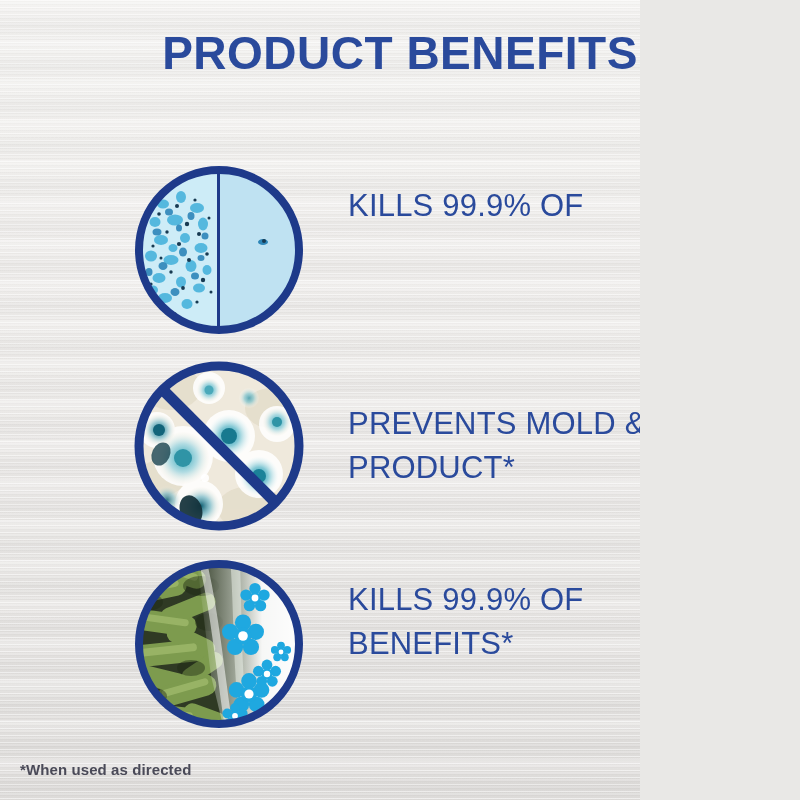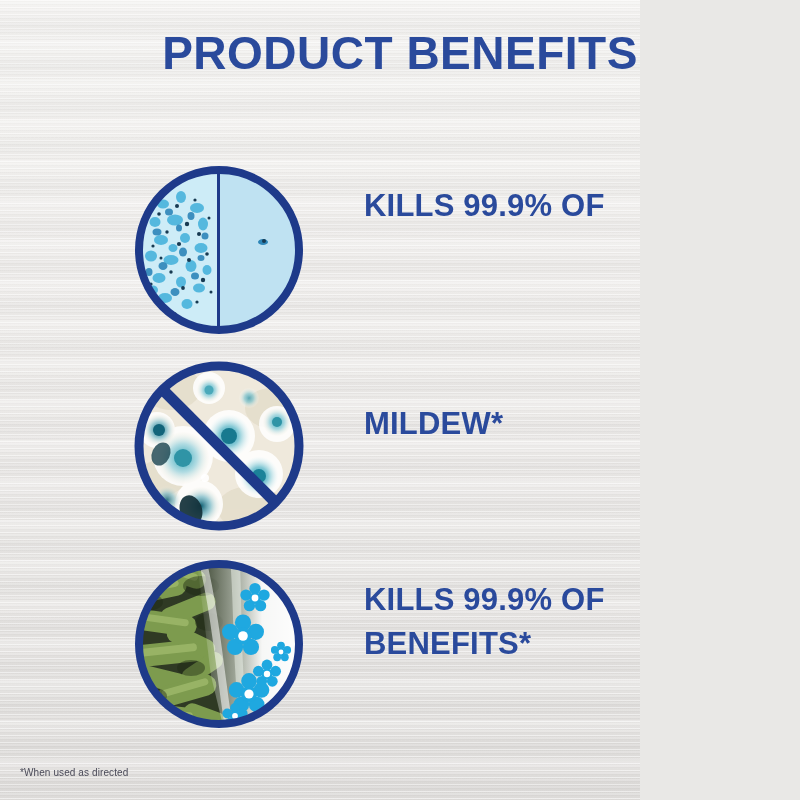--- a/index.html
+++ b/index.html
@@ -91,39 +91,39 @@
     position: absolute;
     left: 131px;
     top: 0;
     width: 176px;
     height: 176px;
   }
   .icon-wrap svg { display: block; width: 176px; height: 176px; }
 
   .benefit-text {
     position: absolute;
-    left: 364px;
+    left: 348px;
     width: 400px;
     color: #2a4a9c;
     font-size: 31px;
-    font-weight: 700;
+    font-weight: 400;
     line-height: 1.42;
     letter-spacing: 0.2px;
   }
   #row-0 .benefit-text { top: 22px; }
   #row-1 .benefit-text { top: 44px; }
   #row-2 .benefit-text { top: 22px; }
 
   
   #footnote {
     position: absolute;
     left: 20px;
     bottom: 22px;
-    font-size: 10px;
-    font-weight: 400;
+    font-size: 15px;
+    font-weight: 700;
     color: #4a4a58;
     letter-spacing: 0.1px;
   }
 </style>
 </head>
 <body>
 
 <div id="poster">
 
   <div class="layer" id="title">PRODUCT BENEFITS</div>
@@ -291,21 +291,22 @@
           <ellipse cx="30" cy="96" rx="9" ry="12" fill="#18414c" opacity="0.8" transform="rotate(25 30 96)"></ellipse>
           <circle cx="74" cy="120" r="4" fill="#ffffff" opacity="0.9"></circle>
         </g>
 
         <circle cx="88" cy="88" r="80" fill="none" stroke="#1e3a8a" stroke-width="9"></circle>
         <line x1="33" y1="33" x2="143" y2="143" stroke="#1e3a8a" stroke-width="11" stroke-linecap="butt"></line>
       </svg>
     </div>
 
     <div class="benefit-text">
-      <div>MILDEW*</div>
+      <div>PREVENTS MOLD &amp;</div>
+      <div>PRODUCT*</div>
     </div>
   </div>
 
   <div class="row layer" id="row-2">
 
     <div class="icon-wrap">
       <svg viewBox="0 0 176 176" xmlns="http://www.w3.org/2000/svg" aria-hidden="true">
         <defs>
           <clipPath id="c3">
               <circle cx="88" cy="88" r="77"></circle>

